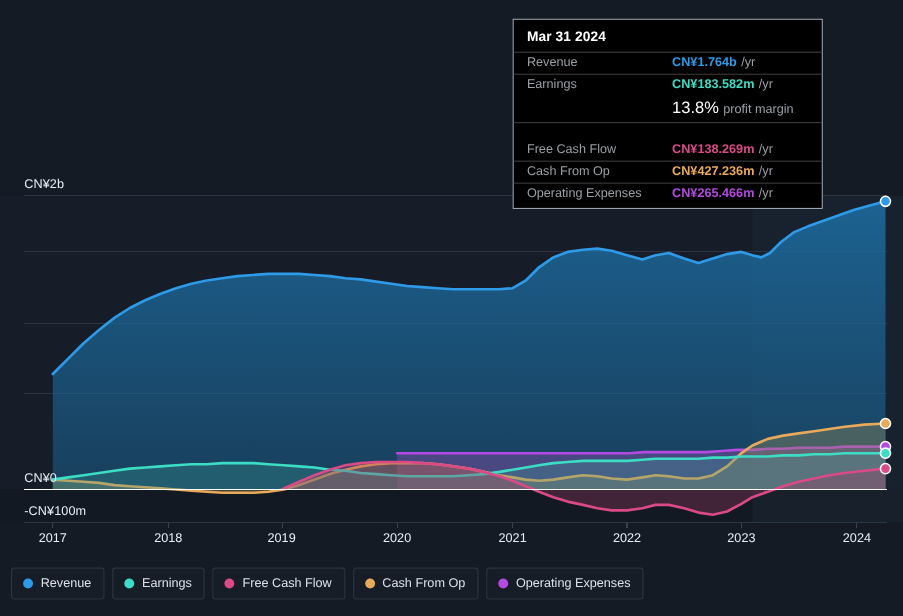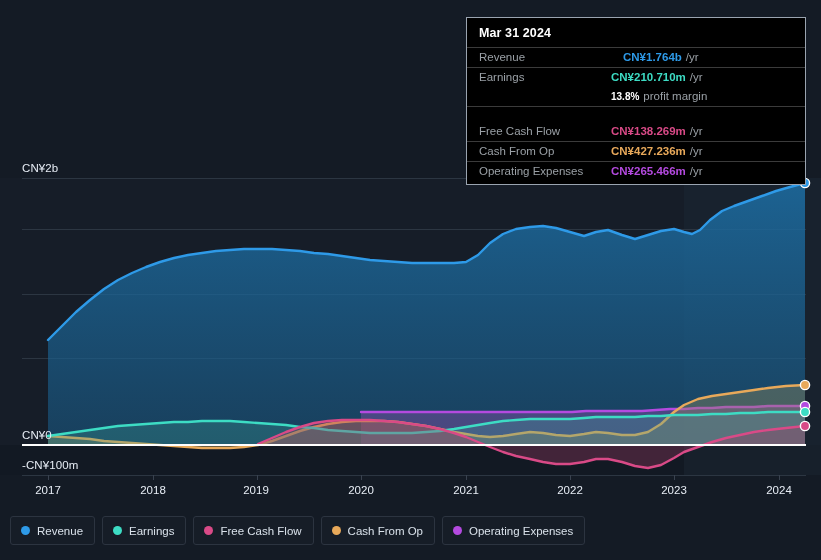--- a/index.html
+++ b/index.html
@@ -38,21 +38,21 @@
     font-size: 11.5px;
     transform: translateX(-50%);
     white-space: nowrap;
     text-align: center;
   }
 
   
   #tooltip {
     position: absolute;
     left: 466px; top: 17px;
-    width: 340px;
+    width: 282px;
     background: #000;
     border: 1px solid #9aa4b0;
     padding: 6px 0 3px 0;
   }
   #tooltip .tt-title {
     color: #ffffff;
     font-size: 12.5px;
     font-weight: bold;
     padding: 2px 12px 7px 12px;
     letter-spacing: .1px;
@@ -77,21 +77,21 @@
     font-weight: bold;
     white-space: nowrap;
   }
   .tt-unit {
     color: #9aa0a6;
     font-size: 11.5px;
     margin-left: 4px;
     font-weight: normal;
     white-space: nowrap;
   }
-  .tt-margin-val { color: #ffffff; font-size: 10px; font-weight: bold; }
+  .tt-margin-val { color: #ffffff; font-size: 15px; font-weight: normal; }
 
   
   #legend {
     position: absolute;
     left: 10px; top: 516px;
     display: flex;
     gap: 7px;
   }
   .legend-item {
     display: flex;
@@ -178,26 +178,26 @@
       <div class="xlabel" style="left: 570px; top: 484px;">2022</div>
       <div class="xlabel" style="left: 674px; top: 484px;">2023</div>
       <div class="xlabel" style="left: 779px; top: 484px;">2024</div>
     </div>
 
   <div id="tooltip">
     <div class="tt-title">Mar 31 2024</div>
     <div id="tt-rows">
         <div class="tt-row">
           <span class="tt-label">Revenue</span>
-          <span class="tt-val" style="color: rgb(46, 154, 232); margin-left: 12px;">CN¥1.764b</span>
+          <span class="tt-val" style="color: rgb(46, 154, 232);">CN¥1.764b</span>
           <span class="tt-unit">/yr</span>
         </div>
         <div class="tt-row">
           <span class="tt-label">Earnings</span>
-          <span class="tt-val" style="color: rgb(61, 220, 196);">CN¥210.710m</span>
+          <span class="tt-val" style="color: rgb(61, 220, 196);">CN¥183.582m</span>
           <span class="tt-unit">/yr</span>
         </div>
         <div class="tt-row no-rule">
           <span class="tt-label"></span>
           <span class="tt-margin-val" style="color: rgb(255, 255, 255);">13.8%</span>
           <span class="tt-unit">profit margin</span>
         </div>
         <div class="tt-row">
           <span class="tt-label">Free Cash Flow</span>
           <span class="tt-val" style="color: rgb(217, 74, 135); margin-top: 15px;">CN¥138.269m</span>

